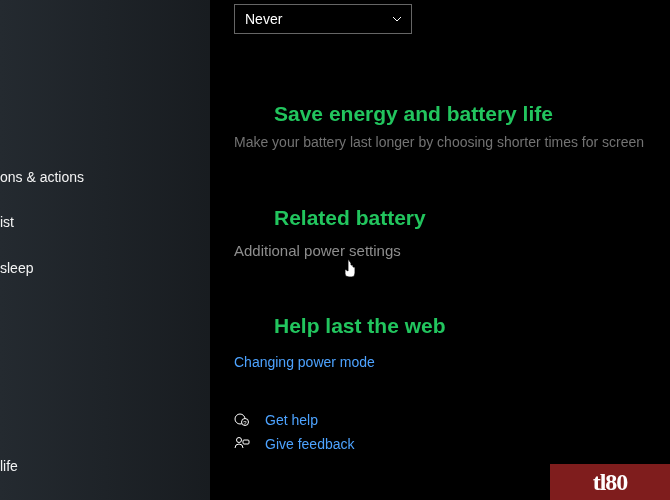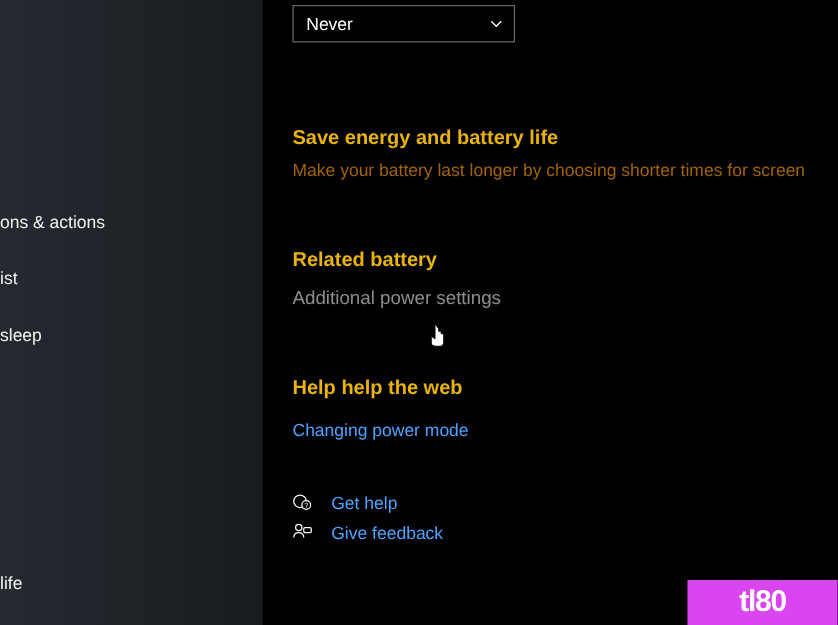--- a/index.html
+++ b/index.html
@@ -65,33 +65,34 @@
       cursor: pointer;
     }
     .chevron {
       width: 12px;
       height: 12px;
     }
     .chevron svg {
       display: block;
     }
     .section-heading {
-      font-size: 16px;
+      font-size: 21px;
       font-weight: 600;
-      color: #eab308;
+      color: #22c55e;
       margin-top: 68px;
+      margin-left: 40px;
     }
     .section-heading.tight {
       margin-top: 56px;
     }
     .section-heading.medium {
       margin-top: 55px;
     }
     .description {
-      color: #a16207;
+      color: #737373;
       font-size: 14px;
       margin-top: 8px;
       white-space: nowrap;
     }
     .link {
       color: #8e8e8e;
       font-size: 15px;
       margin-top: 12px;
       cursor: pointer;
     }
@@ -132,23 +133,23 @@
       height: 22px;
       pointer-events: none;
       z-index: 100;
     }
     .watermark {
       position: absolute;
       right: 0;
       bottom: 0;
       width: 120px;
       height: 36px;
-      background: #d946ef;
+      background: #7f1d1d;
       color: #ffffff;
-      font-family: Liberation Sans, sans-serif;
+      font-family: Liberation Serif, serif;
       font-weight: bold;
       font-size: 24px;
       display: flex;
       align-items: center;
       justify-content: center;
       letter-spacing: -1px;
     }
   </style>
 </head>
 <body>
@@ -177,21 +178,21 @@
         </svg>
     </span>
   </div>
 
   <h2 class="section-heading">Save energy and battery life</h2>
   <div class="description">Make your battery last longer by choosing shorter times for screen</div>
 
   <h2 class="section-heading tight">Related battery</h2>
   <div class="link">Additional power settings</div>
 
-  <h2 class="section-heading medium">Help help the web</h2>
+  <h2 class="section-heading medium">Help last the web</h2>
   <div class="link-blue">Changing power mode</div>
 
   <div class="help-links">
     <div class="help-row">
       <span class="help-icon">
         <svg width="16" height="16" viewBox="0 0 16 16">
           <circle cx="6" cy="7" r="5" stroke="#ffffff" stroke-width="1" fill="none"></circle>
           <circle cx="11" cy="10" r="3.5" stroke="#ffffff" stroke-width="1" fill="#000000"></circle>
           <text x="11" y="12.5" font-size="6" fill="#ffffff" text-anchor="middle">?</text>
         </svg>

